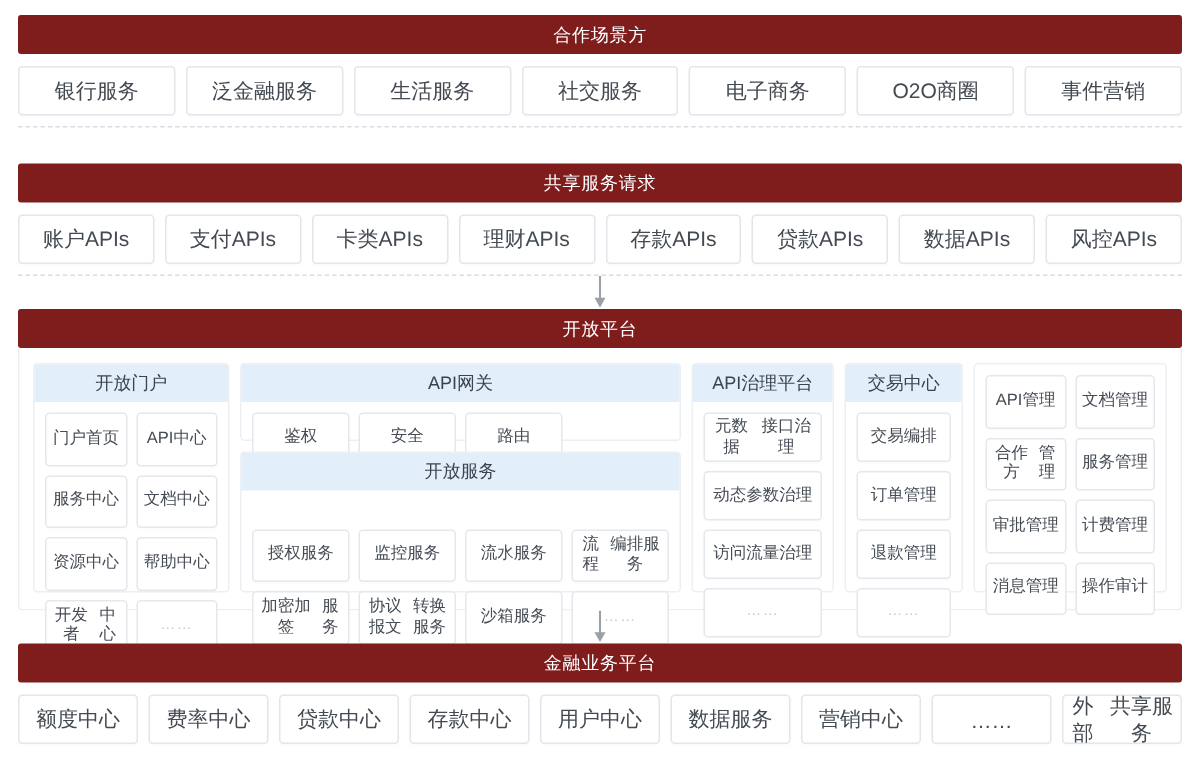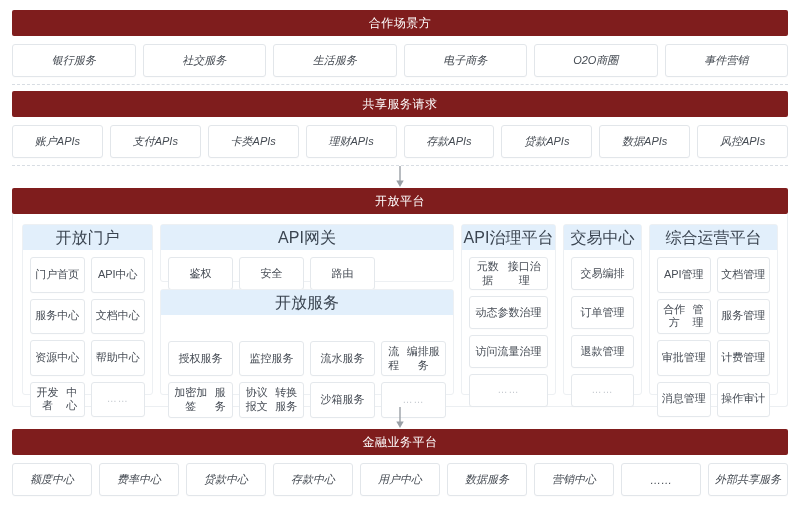--- a/index.html
+++ b/index.html
@@ -33,24 +33,23 @@
   }
   .chip-row { display: flex; gap: 7px; margin-top: 8px; }
   .chip {
     flex: 1 1 0;
     min-width: 0;
     background: #ffffff;
     border: 1px solid #e2e6ea;
     border-radius: 3px;
     height: 33px;
     display: flex; align-items: center; justify-content: center;
-    font-size: 11px; color: #444a52;
+    font-size: 14px; color: #444a52;
     text-align: center;
     box-shadow: 0 1px 1px rgba(0,0,0,.015);
-    font-style: italic;
   }
 
   
   .arrow {
     height: 26px;
     display: flex; align-items: center; justify-content: center;
   }
   .arrow svg { display: block; }
 
   
@@ -75,21 +74,21 @@
     border: 1px solid #edf0f3;
     border-radius: 3px;
     background: #fff;
     display: flex; flex-direction: column;
     min-height: 0;
   }
   .panel.grow { flex: 1 1 auto; }
   .panel-title {
     background: #e2effb;
     color: #3a4450;
-    font-size: 16px;
+    font-size: 12px;
     height: 25px; line-height: 25px;
     text-align: center;
   }
   .panel-body {
     padding: 7px 7px 8px 7px;
     display: flex; flex-direction: column; gap: 6px;
     flex: 1 1 auto;
   }
   .grid2 { display: grid; grid-template-columns: 1fr 1fr; gap: 6px; }
   .grid4 { display: grid; grid-template-columns: repeat(4,1fr); gap: 6px; }
@@ -115,29 +114,30 @@
 </style>
 </head>
 <body>
 
 <div class="page">
 
   <div class="band band-sep">
     <div class="band-title">合作场景方</div>
     <div class="chip-row">
       <div class="chip">银行服务</div>
+      <div class="chip">泛金融服务</div>
+      <div class="chip">生活服务</div>
       <div class="chip">社交服务</div>
-      <div class="chip">生活服务</div>
       <div class="chip">电子商务</div>
       <div class="chip">O2O商圈</div>
       <div class="chip">事件营销</div>
     </div>
   </div>
 
-  <div class="band band-sep" style="margin-top:6px">
+  <div class="band band-sep" style="margin-top:24px">
     <div class="band-title">共享服务请求</div>
     <div class="chip-row">
       <div class="chip">账户APIs</div>
       <div class="chip">支付APIs</div>
       <div class="chip">卡类APIs</div>
       <div class="chip">理财APIs</div>
       <div class="chip">存款APIs</div>
       <div class="chip">贷款APIs</div>
       <div class="chip">数据APIs</div>
       <div class="chip">风控APIs</div>
@@ -277,21 +277,20 @@
               <div class="cell tall">订单管理</div>
               <div class="cell tall">退款管理</div>
               <div class="cell tall dots">……</div>
             </div>
           </div>
         </div>
       </div>
 
       <div class="col col-ops">
         <div class="panel grow">
-          <div class="panel-title">综合运营平台</div>
           <div class="panel-body">
             <div class="grid2" style="flex:1 1 auto; grid-template-rows:repeat(4,1fr);">
               <div class="cell">
                   <span>API</span>
                   <span>管理</span>
                 </div>
               <div class="cell">
                   <span>文档</span>
                   <span>管理</span>
                 </div>

